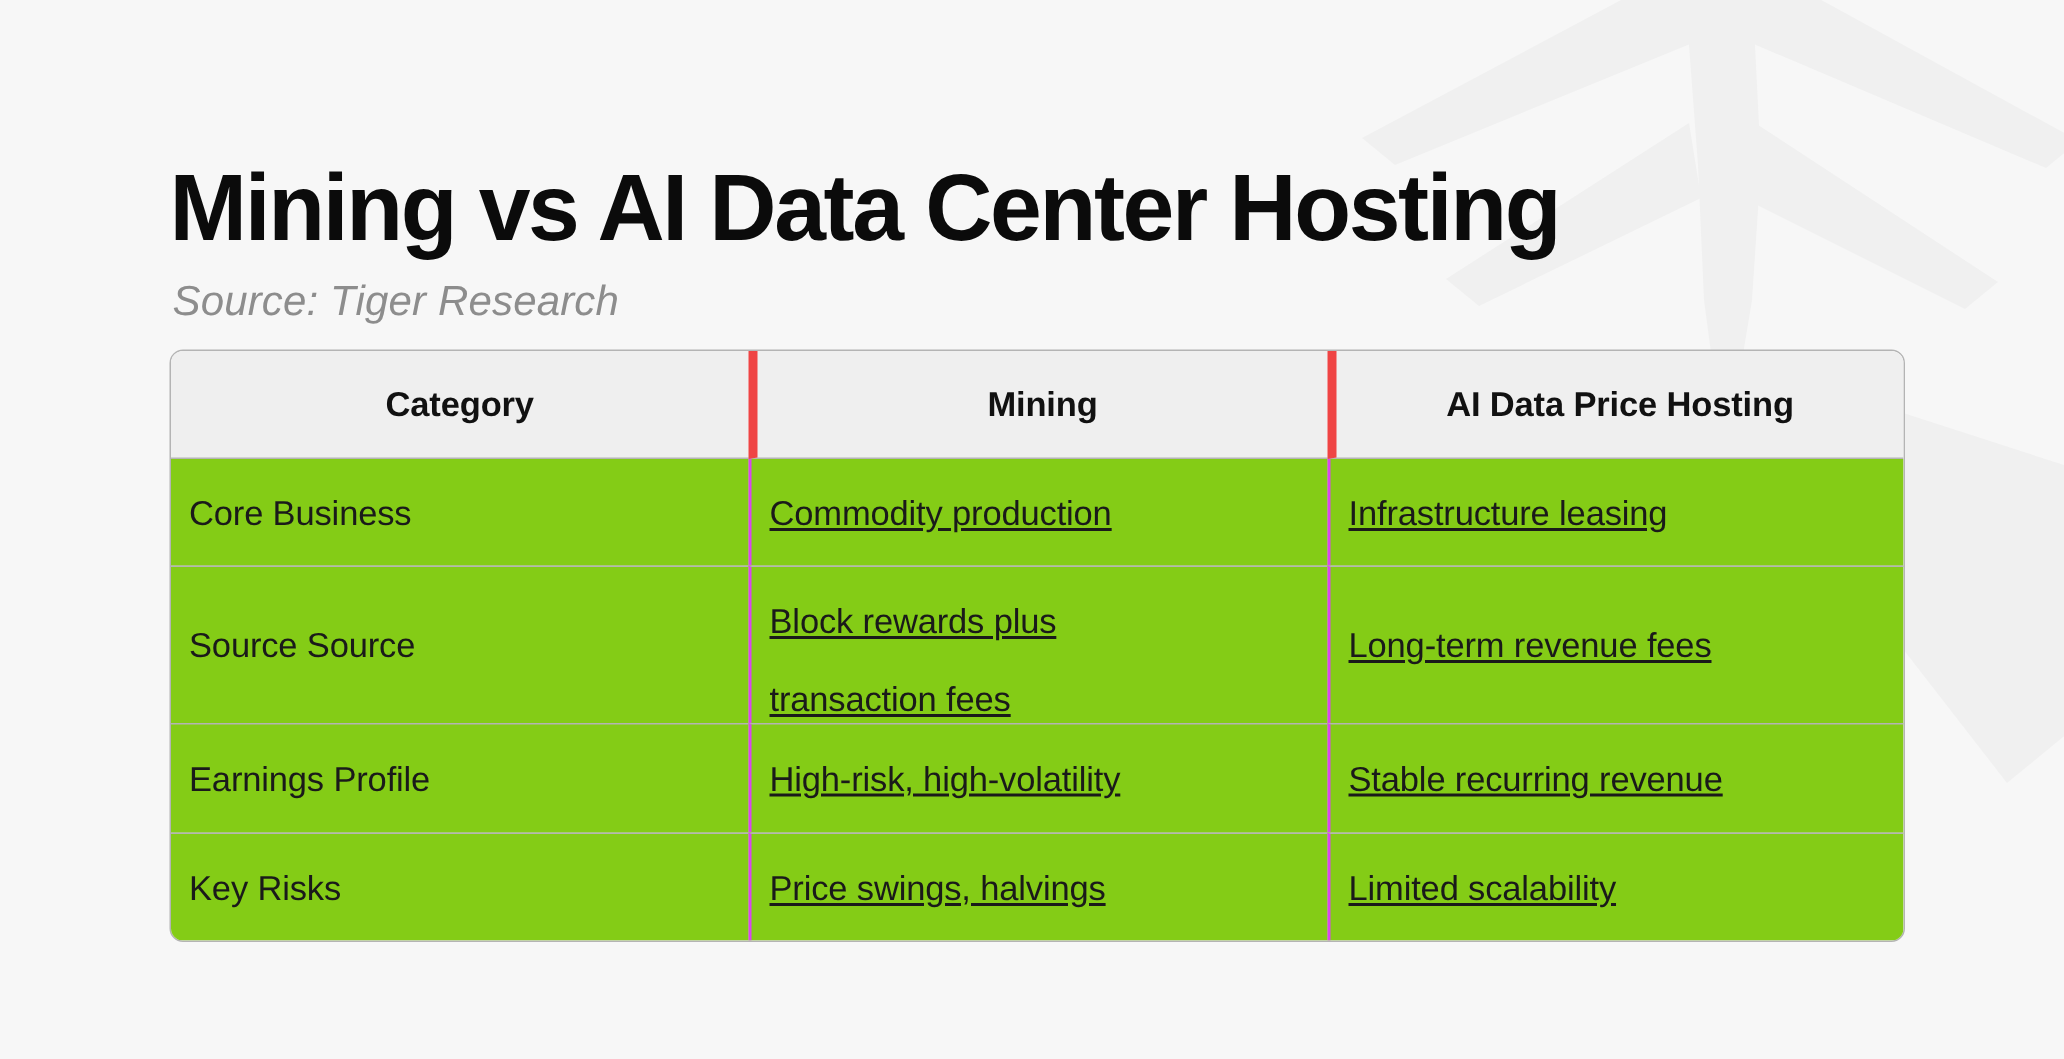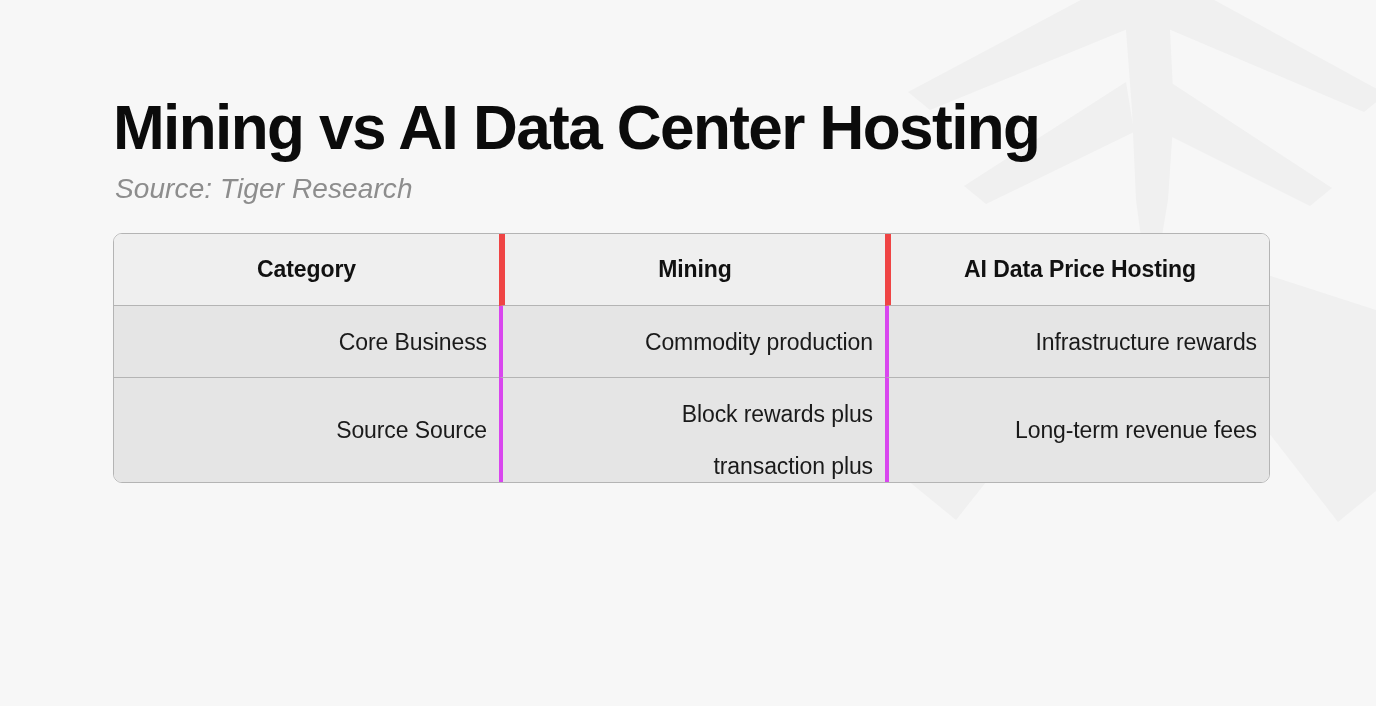--- a/index.html
+++ b/index.html
@@ -37,21 +37,21 @@
     z-index: 1;
     width: 1376px;
     height: 706px;
     box-sizing: border-box;
     padding: 0;
   }
 
   #header-block {
     position: absolute;
     left: 113px;
-    top: 96px;
+    top: 108px;
     width: 1160px;
   }
 
   #page-title {
     font-family: "Liberation Sans", sans-serif;
     font-size: 63px;
     font-weight: 700;
     letter-spacing: -1.6px;
     line-height: 1.0;
     color: #0b0b0b;
@@ -105,32 +105,33 @@
     height: 71px;
     padding: 0 10px;
     border-bottom: 1px solid #b4b4b4;
     letter-spacing: -0.1px;
   }
   table.cmp thead th + th {
     border-left: 6px solid #ef4444;
   }
 
   table.cmp tbody td {
-    background: #e5e5e5;
+    background: #84cc16;
     font-size: 23px;
     font-weight: 400;
     color: #1a1a1a;
-    text-align: right;
+    text-align: left;
     vertical-align: middle;
     padding: 0 12px;
     line-height: 32px;
     letter-spacing: -0.1px;
   }
   table.cmp tbody td + td {
-    border-left: 4px solid #d946ef;
+    border-left: 2px solid #d946ef;
+    text-decoration: underline;
   }
   table.cmp tbody tr + tr td {
     border-top: 1px solid #b4b4b4;
   }
 
   table.cmp tbody tr.r-1 td { height: 71px; }
   table.cmp tbody tr.r-2 td { height: 102px; }
   table.cmp tbody tr.r-3 td { height: 72px; }
   table.cmp tbody tr.r-4 td { height: 71px; }
 
@@ -183,31 +184,41 @@
           <th>Category</th>
           <th>Mining</th>
           <th>AI Data Price Hosting</th>
         </tr>
       </thead>
       <tbody>
 
         <tr class="r-1">
           <td>Core Business</td>
           <td>Commodity production</td>
-          <td>Infrastructure rewards</td>
+          <td>Infrastructure leasing</td>
         </tr>
 
         <tr class="r-2">
           <td>Source Source</td>
           <td>
             <span class="cell-line">Block rewards plus</span>
-            <span class="cell-line">transaction plus</span>
+            <span class="cell-line">transaction fees</span>
           </td>
           <td>Long-term revenue fees</td>
         </tr>
 
-
+        <tr class="r-3">
+          <td>Earnings Profile</td>
+          <td>High-risk, high-volatility</td>
+          <td>Stable recurring revenue</td>
+        </tr>
+
+        <tr class="r-4">
+          <td>Key Risks</td>
+          <td>Price swings, halvings</td>
+          <td>Limited scalability</td>
+        </tr>
 
       </tbody>
     </table>
   </div>
 
 </div>
 
 </body></html>

